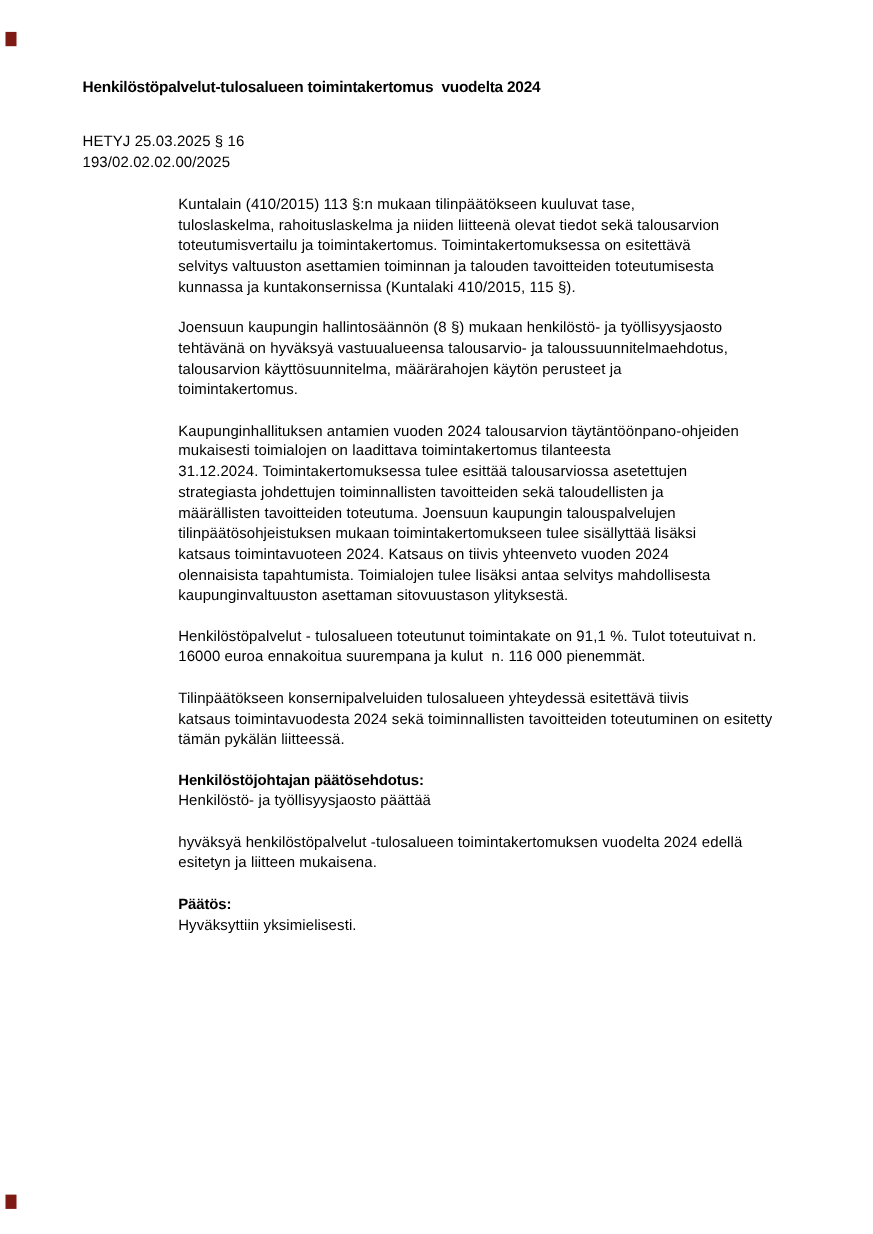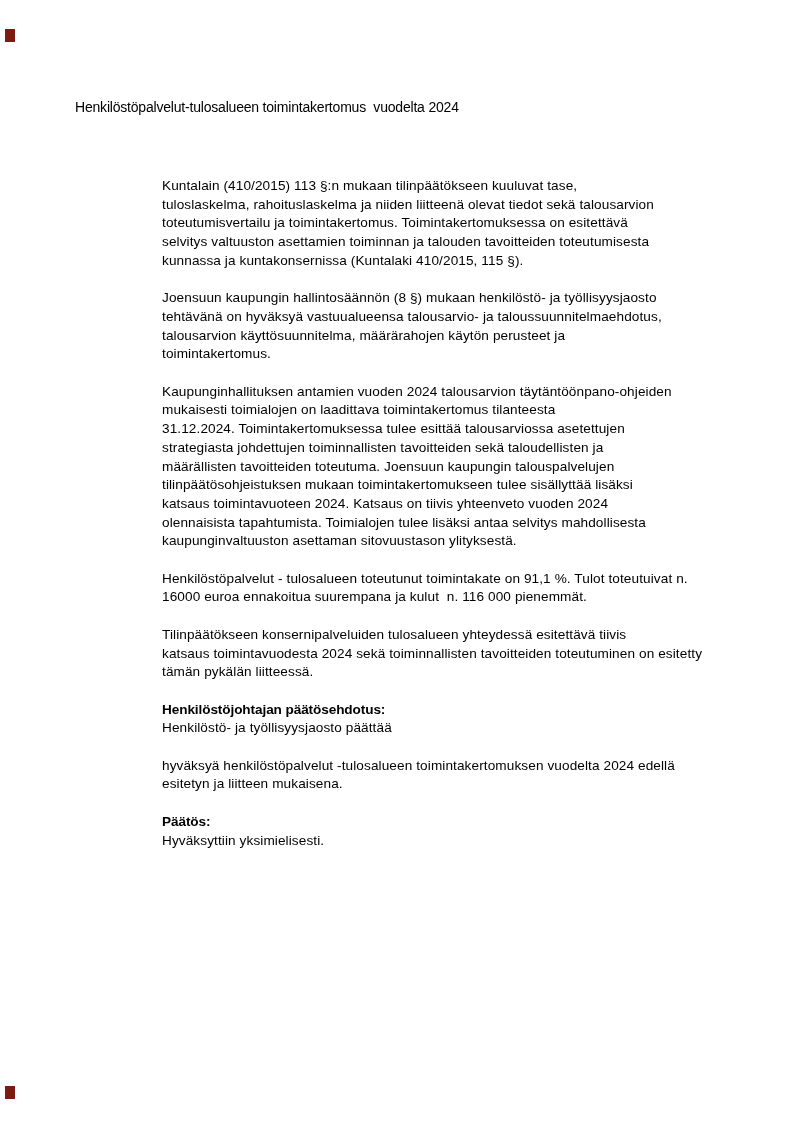--- a/index.html
+++ b/index.html
@@ -24,23 +24,23 @@
     left: 5px;
     width: 10px;
     height: 13px;
   }
   .corner-mark.top { top: 29px; }
   .corner-mark.bottom { top: 1086px; }
 
   .doc-title {
     position: absolute;
     left: 75px;
-    top: 98px;
+    top: 70px;
     font-size: 14px;
-    font-weight: normal;
+    font-weight: bold;
     letter-spacing: -0.2px;
     line-height: 18px;
   }
   .doc-meta {
     position: absolute;
     left: 75px;
     top: 120px;
     font-size: 13.6px;
     line-height: 18.7px;
     letter-spacing: 0.1px;
@@ -71,20 +71,24 @@
 </head>
 <body>
 
 <div class="page">
 
   <div class="corner-mark top" style="background: rgb(125, 26, 20);"></div>
   <div class="corner-mark bottom" style="background: rgb(125, 26, 20);"></div>
 
   <div class="doc-title txt">Henkilöstöpalvelut-tulosalueen toimintakertomus  vuodelta 2024</div>
 
+  <div class="doc-meta">
+    <div class="txt">HETYJ 25.03.2025 § 16</div>
+    <div class="txt">193/02.02.02.00/2025</div>
+  </div>
 
   <div class="doc-body">
     <p class="txt">Kuntalain (410/2015) 113 §:n mukaan tilinpäätökseen kuuluvat tase,
 tuloslaskelma, rahoituslaskelma ja niiden liitteenä olevat tiedot sekä talousarvion
 toteutumisvertailu ja toimintakertomus. Toimintakertomuksessa on esitettävä
 selvitys valtuuston asettamien toiminnan ja talouden tavoitteiden toteutumisesta
 kunnassa ja kuntakonsernissa (Kuntalaki 410/2015, 115 §).</p>
     <p class="txt">Joensuun kaupungin hallintosäännön (8 §) mukaan henkilöstö- ja työllisyysjaosto
 tehtävänä on hyväksyä vastuualueensa talousarvio- ja taloussuunnitelmaehdotus,
 talousarvion käyttösuunnitelma, määrärahojen käytön perusteet ja

